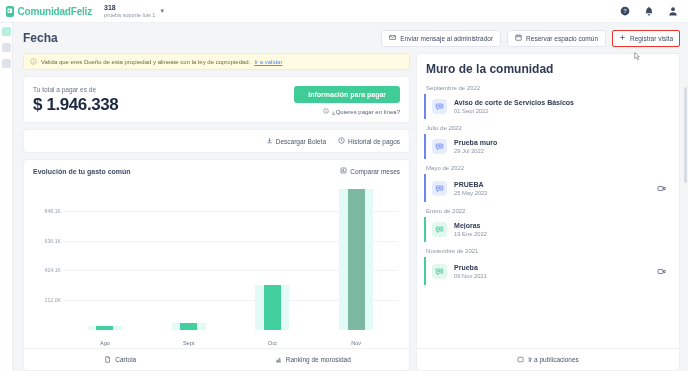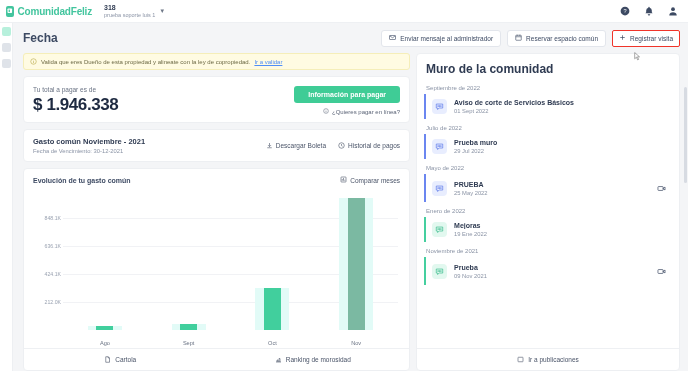--- a/index.html
+++ b/index.html
@@ -269,24 +269,20 @@
                     <circle cx="7" cy="7" r="5.5"></circle>
                     <path d="M7 6.2v4M7 4.2v.6"></path>
                   </svg>
               </span>
               <span>¿Quieres pagar en línea?</span>
             </div>
           </div>
         </div>
 
         <div class="card gc-card">
-          <div>
-            <div class="gc-title">Gasto común Noviembre - 2021</div>
-            <div class="gc-sub">Fecha de Vencimiento: 30-12-2021</div>
-          </div>
           <div class="gc-right">
             <div class="gc-act">
               <span>
                 <svg viewBox="0 0 14 14" fill="none" stroke="currentColor" stroke-width="1.2">
                     <path d="M7 2v7M4 6.2L7 9.2l3-3M2.5 11.5h9"></path>
                   </svg>
               </span>
               <span>Descargar Boleta</span>
             </div>
             <div class="gc-act">

